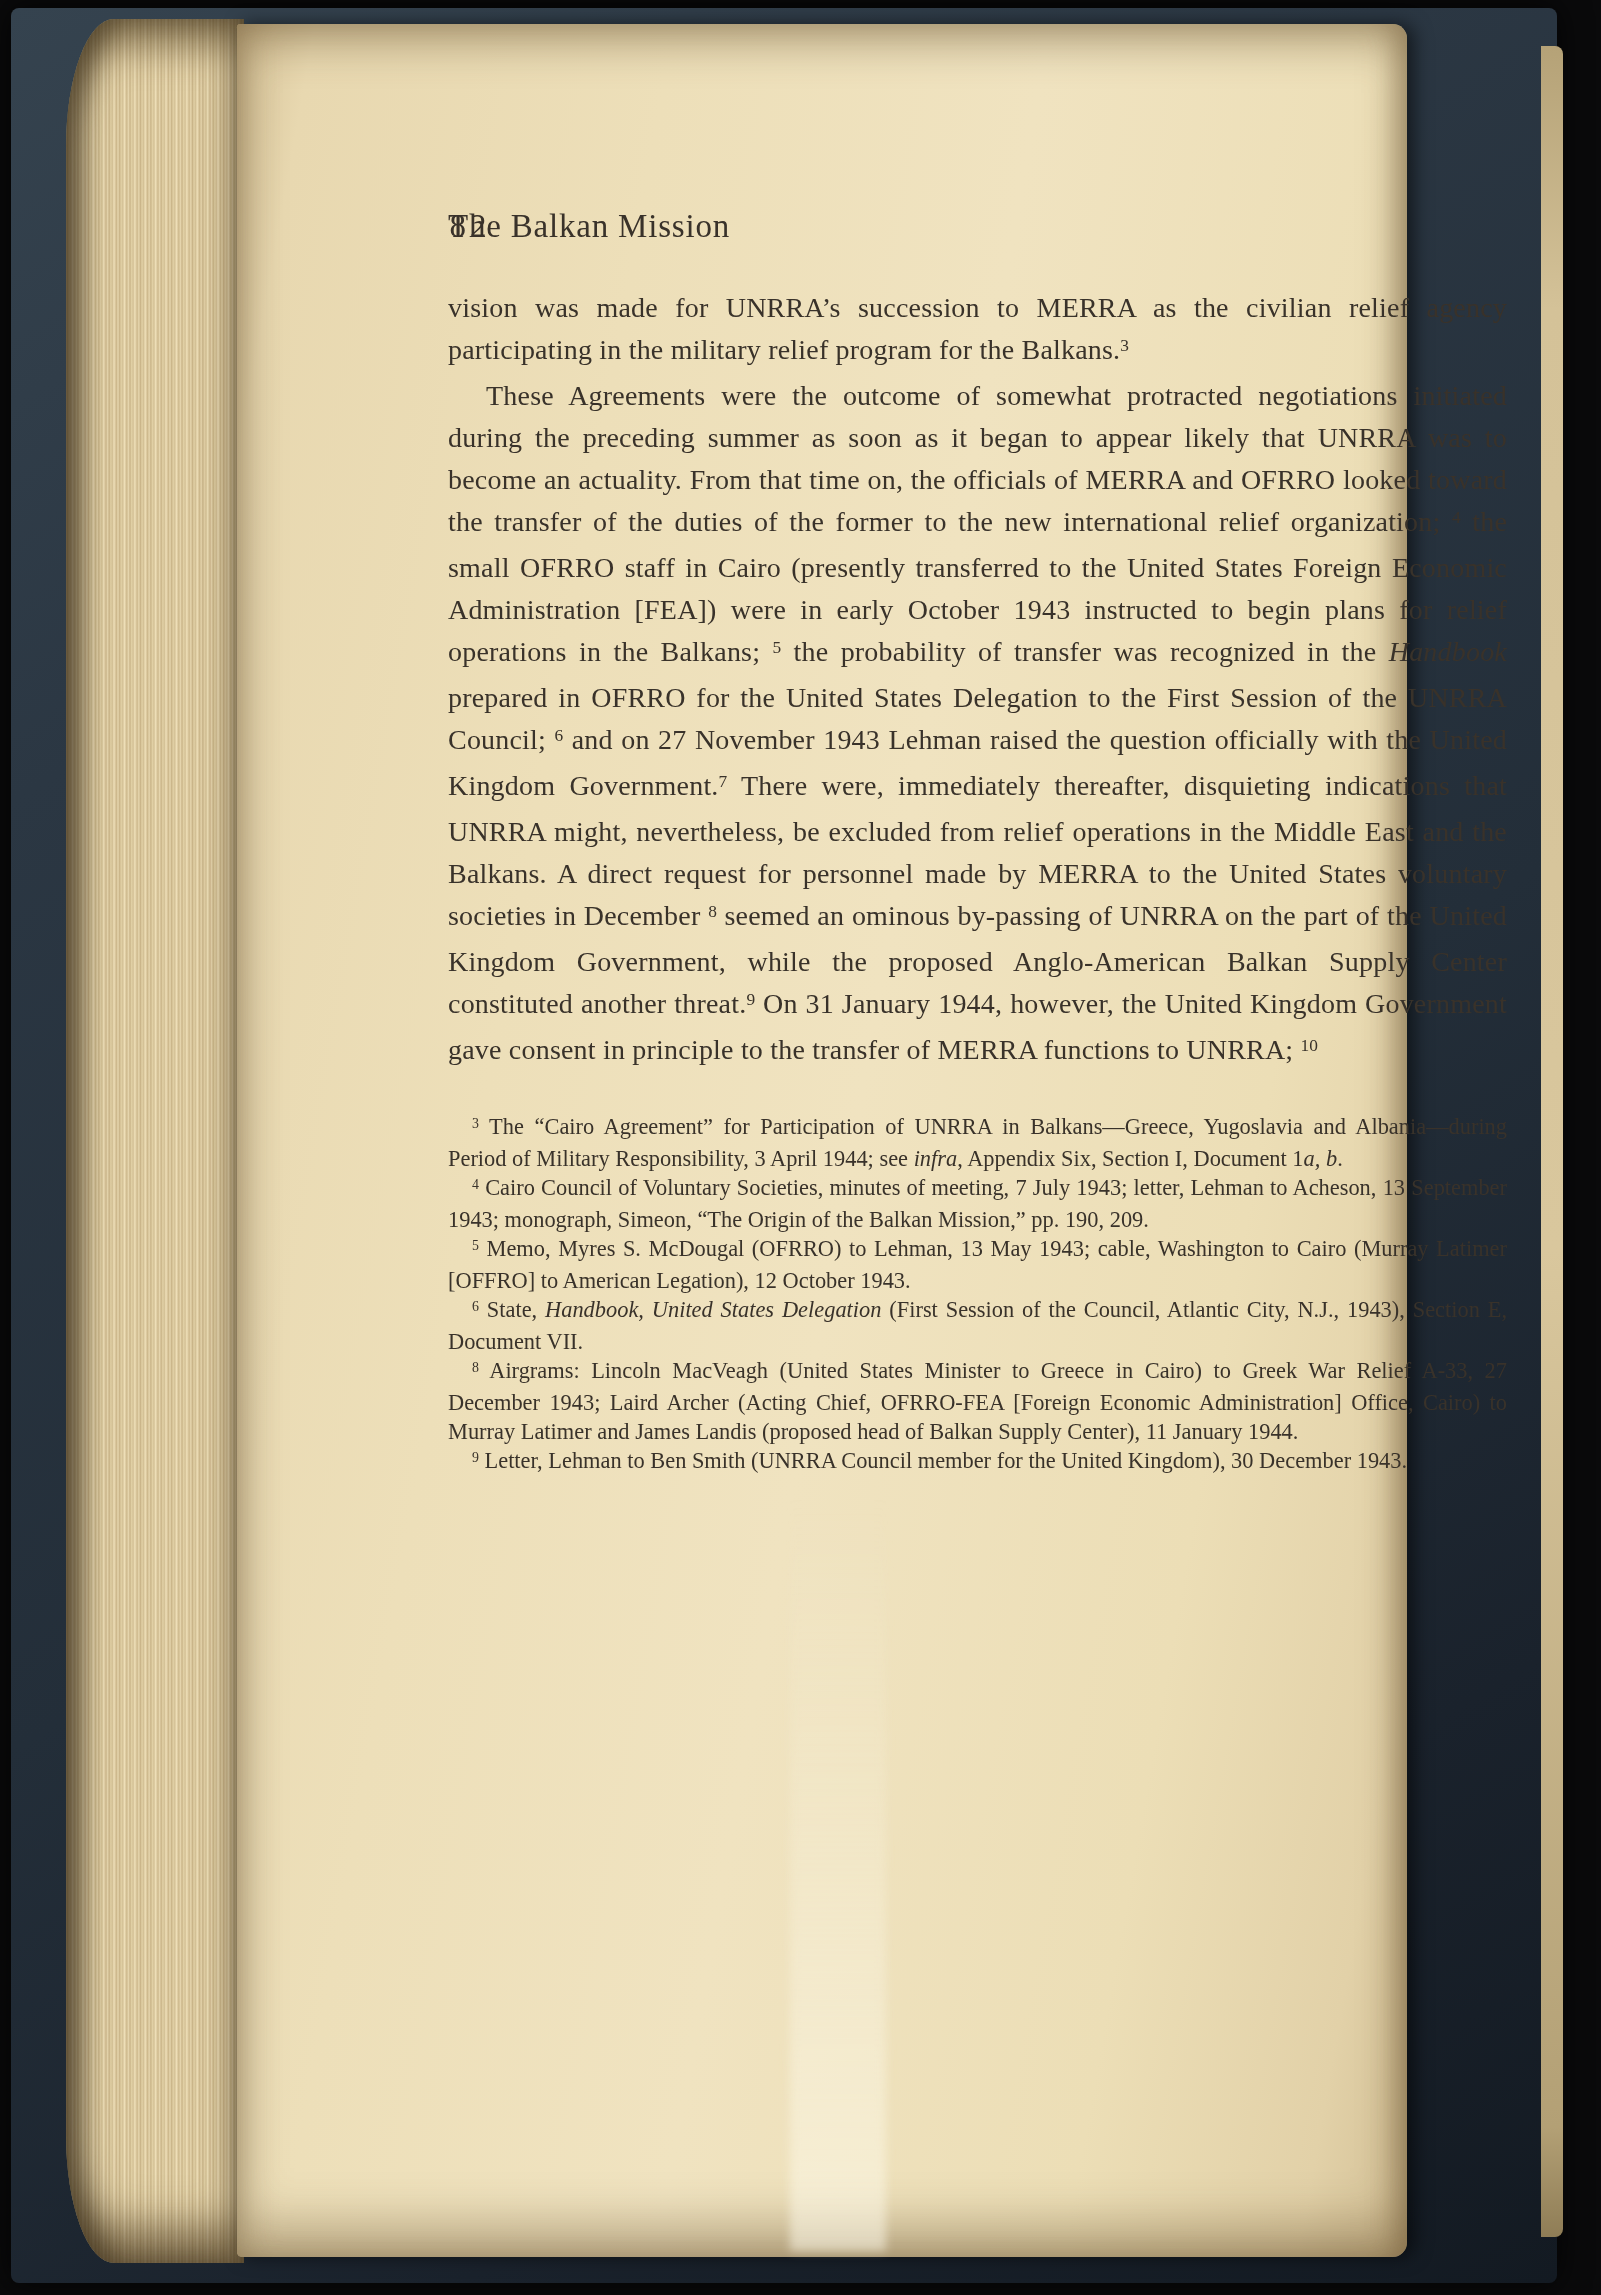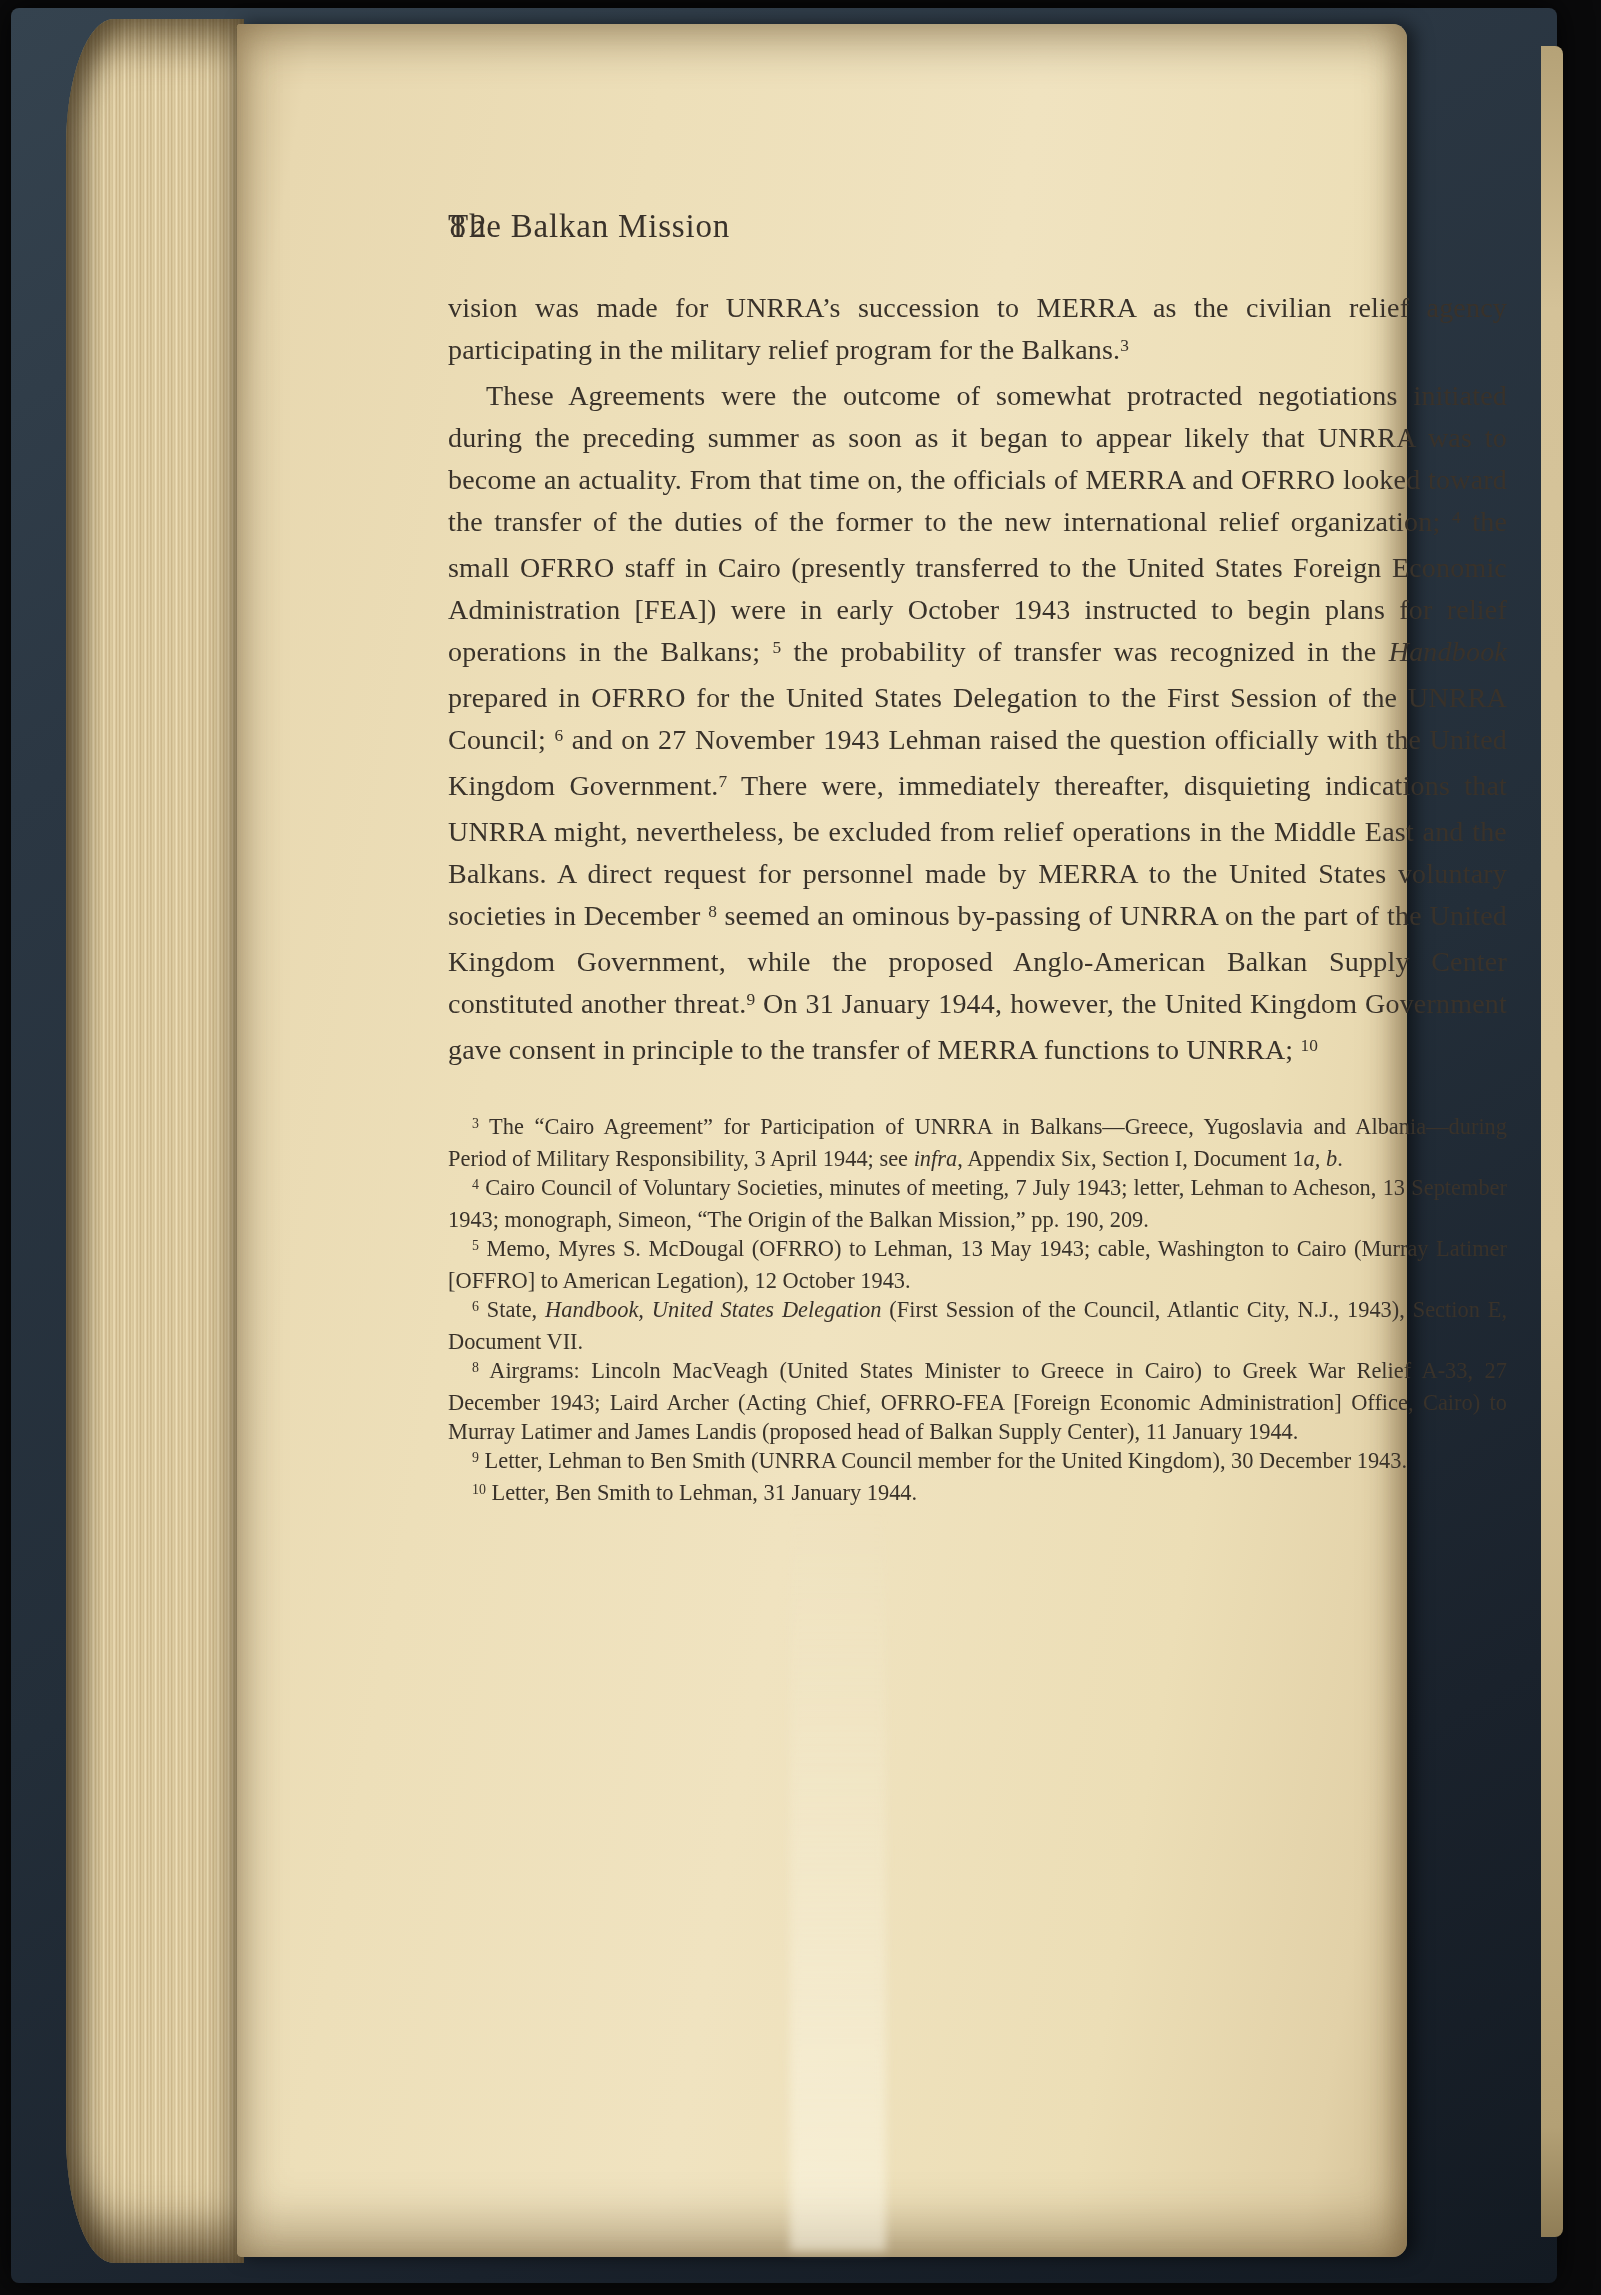--- a/index.html
+++ b/index.html
@@ -119,18 +119,17 @@
           <p class="para indent"><span>These Agreements were the outcome of somewhat protracted negotiations initiated during the preceding summer as soon as it began to appear likely that UNRRA was to become an actuality. From that time on, the officials of MERRA and OFRRO looked toward the transfer of the duties of the former to the new international relief organization; </span><sup>4</sup><span> the small OFRRO staff in Cairo (presently transferred to the United States Foreign Economic Administration [FEA]) were in early October 1943 instructed to begin plans for relief operations in the Balkans; </span><sup>5</sup><span> the probability of transfer was recognized in the </span><em>Handbook</em><span> prepared in OFRRO for the United States Delegation to the First Session of the UNRRA Council; </span><sup>6</sup><span> and on 27 November 1943 Lehman raised the question officially with the United Kingdom Government.</span><sup>7</sup><span> There were, immediately thereafter, disquieting indications that UNRRA might, nevertheless, be excluded from relief operations in the Middle East and the Balkans. A direct request for personnel made by MERRA to the United States voluntary societies in December </span><sup>8</sup><span> seemed an ominous by-passing of UNRRA on the part of the United Kingdom Government, while the proposed Anglo-American Balkan Supply Center constituted another threat.</span><sup>9</sup><span> On 31 January 1944, however, the United Kingdom Government gave consent in principle to the transfer of MERRA functions to UNRRA; </span><sup>10</sup></p>
         </div>
 
       <div class="footnotes">
           <p class="para indent"><sup>3</sup><span> The “Cairo Agreement” for Participation of UNRRA in Balkans—Greece, Yugoslavia and Albania—during Period of Military Responsibility, 3 April 1944; see </span><em>infra</em><span>, Appendix Six, Section I, Document 1</span><em>a, b</em><span>.</span></p>
           <p class="para indent"><sup>4</sup><span> Cairo Council of Voluntary Societies, minutes of meeting, 7 July 1943; letter, Lehman to Acheson, 13 September 1943; monograph, Simeon, “The Origin of the Balkan Mission,” pp. 190, 209.</span></p>
           <p class="para indent"><sup>5</sup><span> Memo, Myres S. McDougal (OFRRO) to Lehman, 13 May 1943; cable, Washington to Cairo (Murray Latimer [OFFRO] to American Legation), 12 October 1943.</span></p>
           <p class="para indent"><sup>6</sup><span> State, </span><em>Handbook, United States Delegation</em><span> (First Session of the Council, Atlantic City, N.J., 1943), Section E, Document VII.</span></p>
           <p class="para indent"><sup>8</sup><span> Airgrams: Lincoln MacVeagh (United States Minister to Greece in Cairo) to Greek War Relief A-33, 27 December 1943; Laird Archer (Acting Chief, OFRRO-FEA [Foreign Economic Administration] Office, Cairo) to Murray Latimer and James Landis (proposed head of Balkan Supply Center), 11 January 1944.</span></p>
           <p class="para indent"><sup>9</sup><span> Letter, Lehman to Ben Smith (UNRRA Council member for the United Kingdom), 30 December 1943.</span></p>
-          <p class="para indent"><sup>10</sup><span> Letter, Ben Smith to Lehman, 31 January 1944.</span></p>
         </div>
     </div>
   </div>
 </div>
 
 
 </body></html>

